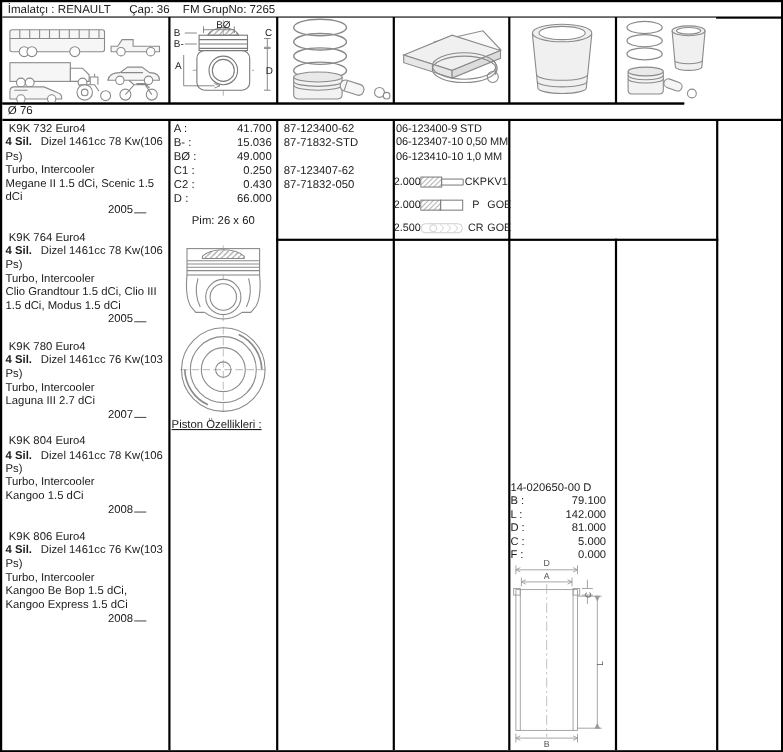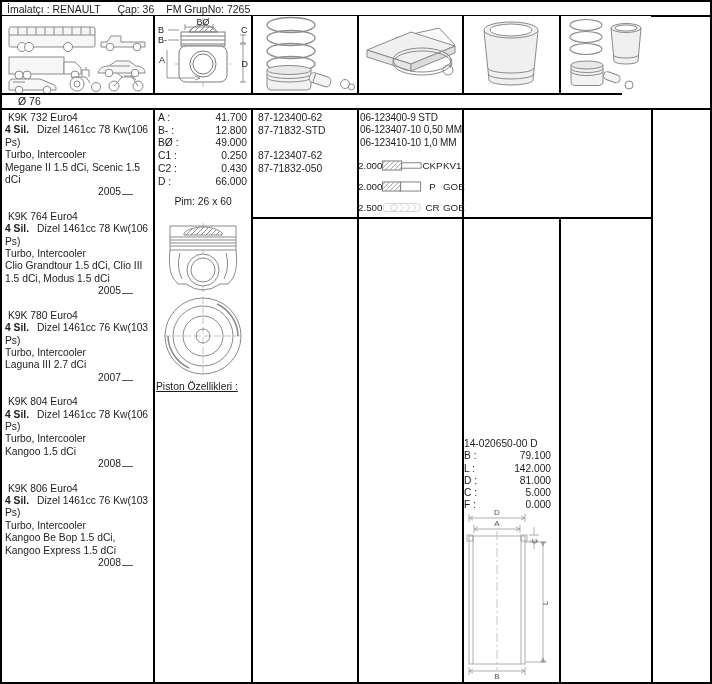--- a/index.html
+++ b/index.html
@@ -7,21 +7,21 @@
         box-sizing:border-box;font-family:"Liberation Sans",sans-serif;color:#1c1c1c;overflow:hidden;}
   .topbar{position:absolute;left:0;top:0;right:0;height:12px;border-bottom:2px solid #000;
           font-size:10.5px;padding:1px 0 0 5px;white-space:nowrap;}
   .topbar .gap1{margin-left:14px;}
   .topbar .gap2{margin-left:9px;}
   .imgrow{position:absolute;left:0;top:14px;width:620px;height:77px;display:grid;
           grid-template-columns:151px 96px 104px 103px 95px 90px auto;column-gap:2px;background:#000;
           border-bottom:2px solid #000;}
   .imgcell{background:#fff;overflow:hidden;display:flex;align-items:center;justify-content:center;}
   .borerow{position:absolute;left:0;top:93px;right:0;height:13px;border-bottom:2px solid #000;
-           font-size:10.5px;padding-left:16px;}
+           font-size:10.5px;padding-left:5px;}
   .body{position:absolute;left:0;top:108px;right:0;bottom:0;}
   .vline{position:absolute;width:2px;top:0;bottom:0;background:#000;}
   .hline{position:absolute;height:2px;background:#000;}
   .engines{position:absolute;left:3px;top:2px;width:147px;font-size:10.3px;line-height:12.4px;}
   .engine-block{margin-bottom:12px;}
   .e-code{padding-left:3px;}
   .e-cyl{font-weight:bold;margin-right:8px;}
   .e-year{text-align:right;padding-right:19px;}
   .e-year::after{content:"";display:inline-block;width:11px;height:1px;background:#555;margin-left:1px;}
   .dims{position:absolute;left:154px;top:2px;width:94px;font-size:10.3px;line-height:12.7px;}
@@ -287,21 +287,21 @@
 
     <div class="dims">
 
         <div class="dimrow">
           <span>A :</span>
           <span>41.700</span>
         </div>
 
         <div class="dimrow">
           <span>B- :</span>
-          <span>12.800</span>
+          <span>15.036</span>
         </div>
 
         <div class="dimrow">
           <span>BØ :</span>
           <span>49.000</span>
         </div>
 
         <div class="dimrow">
           <span>C1 :</span>
           <span>0.250</span>

